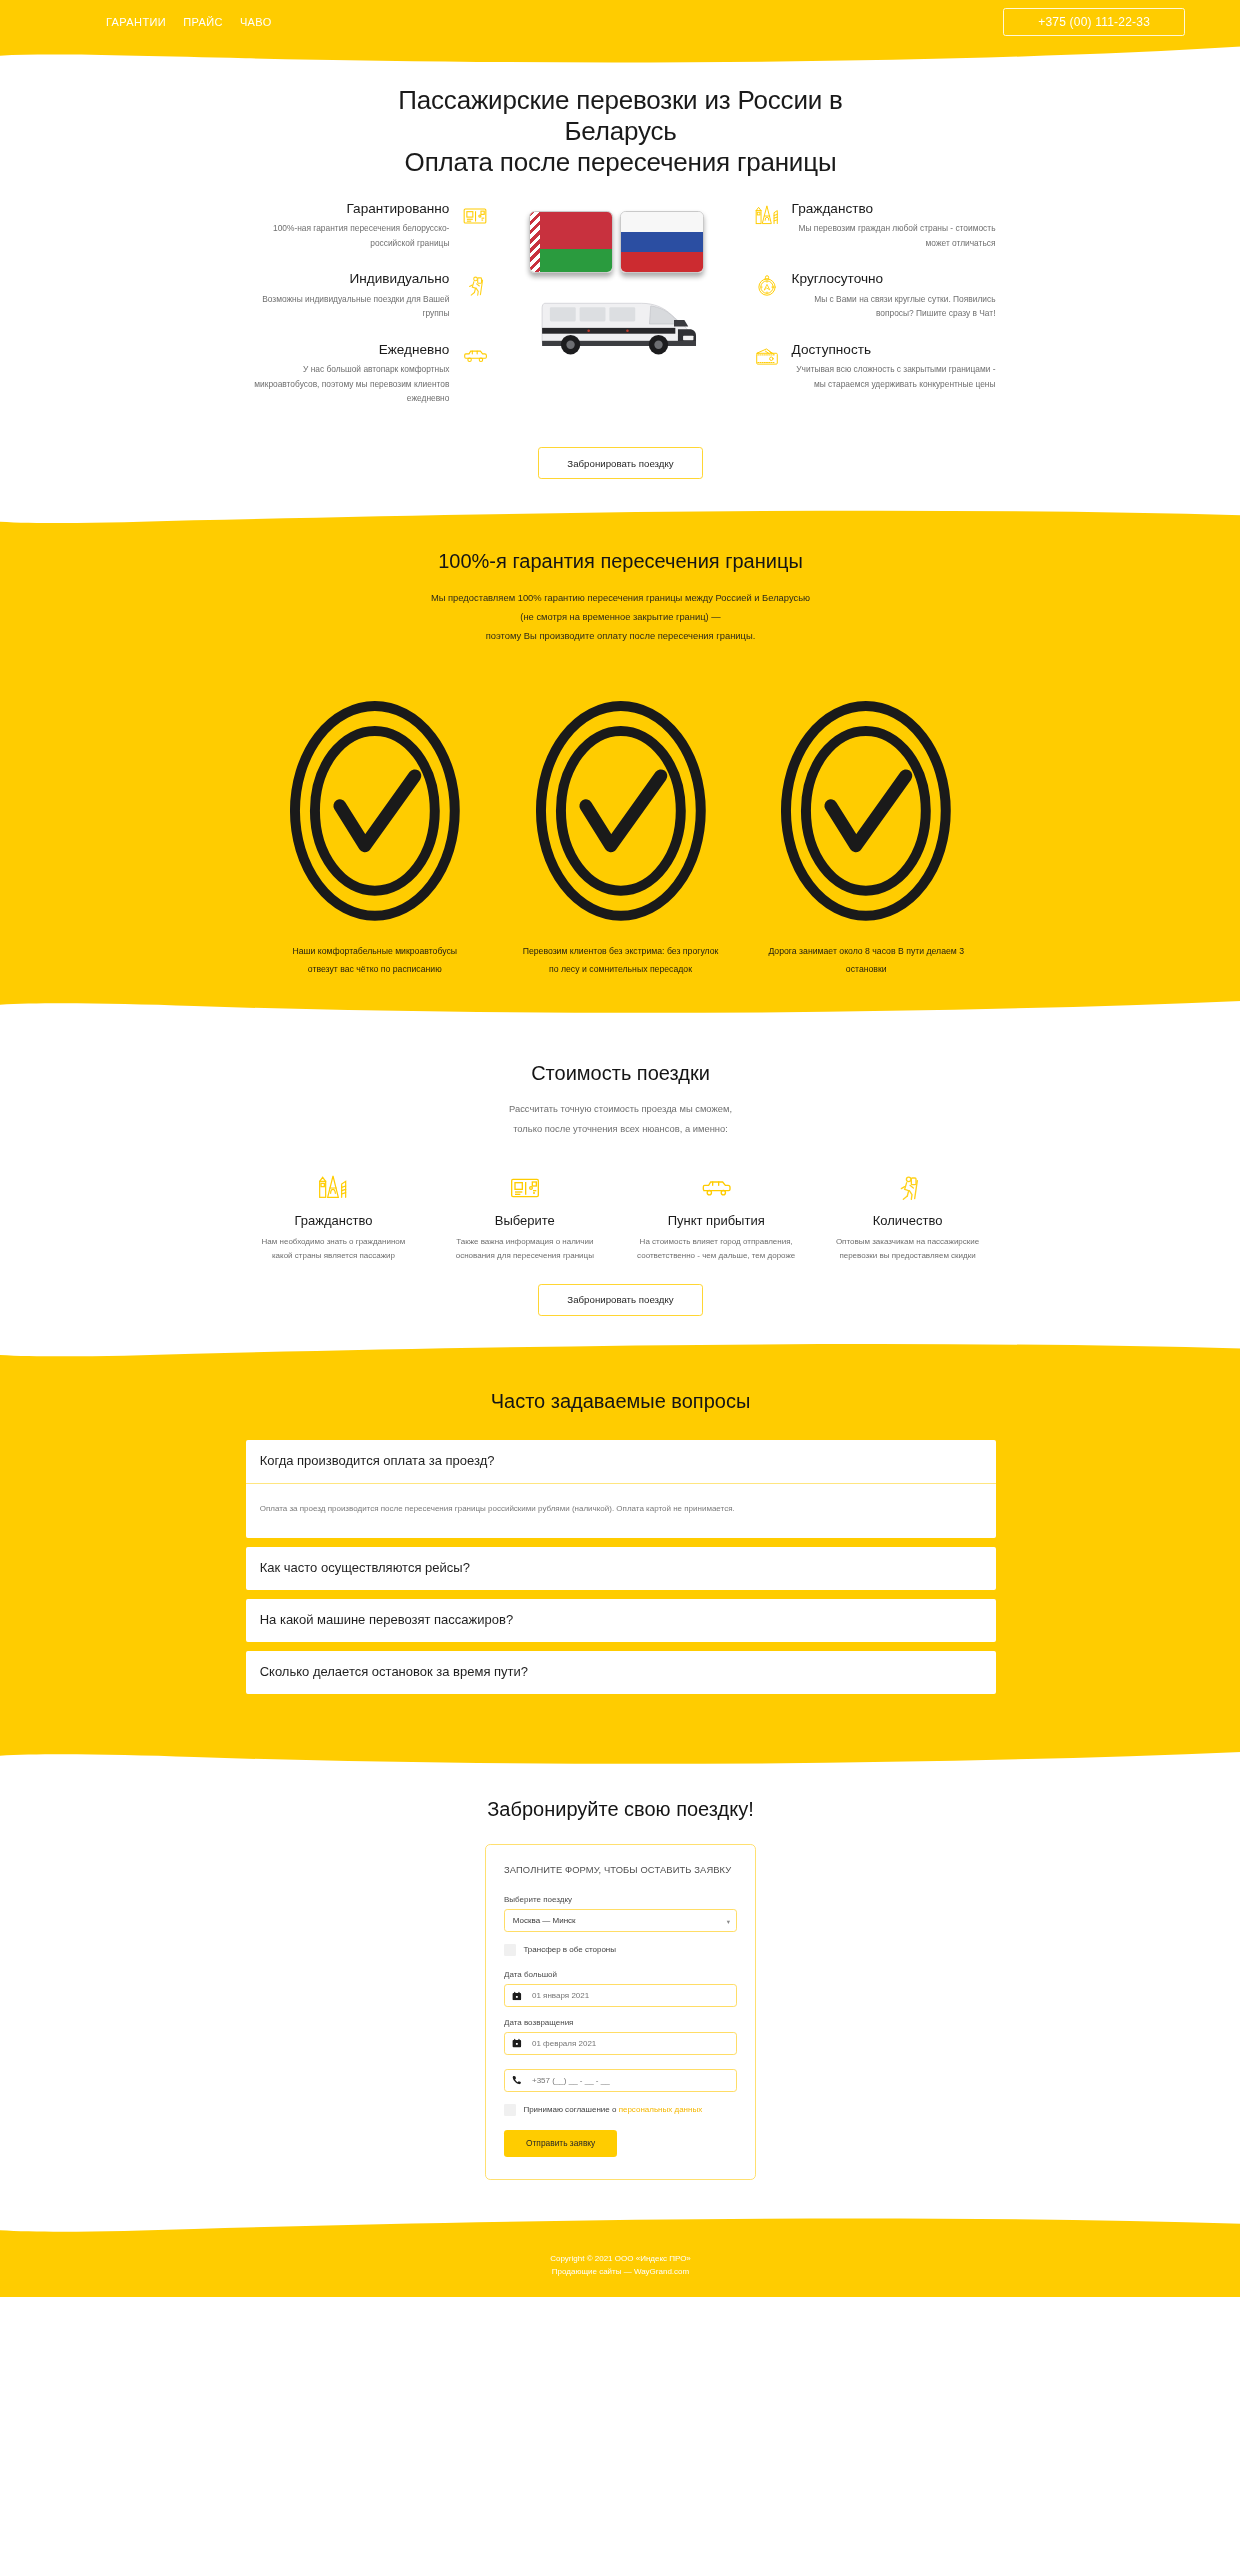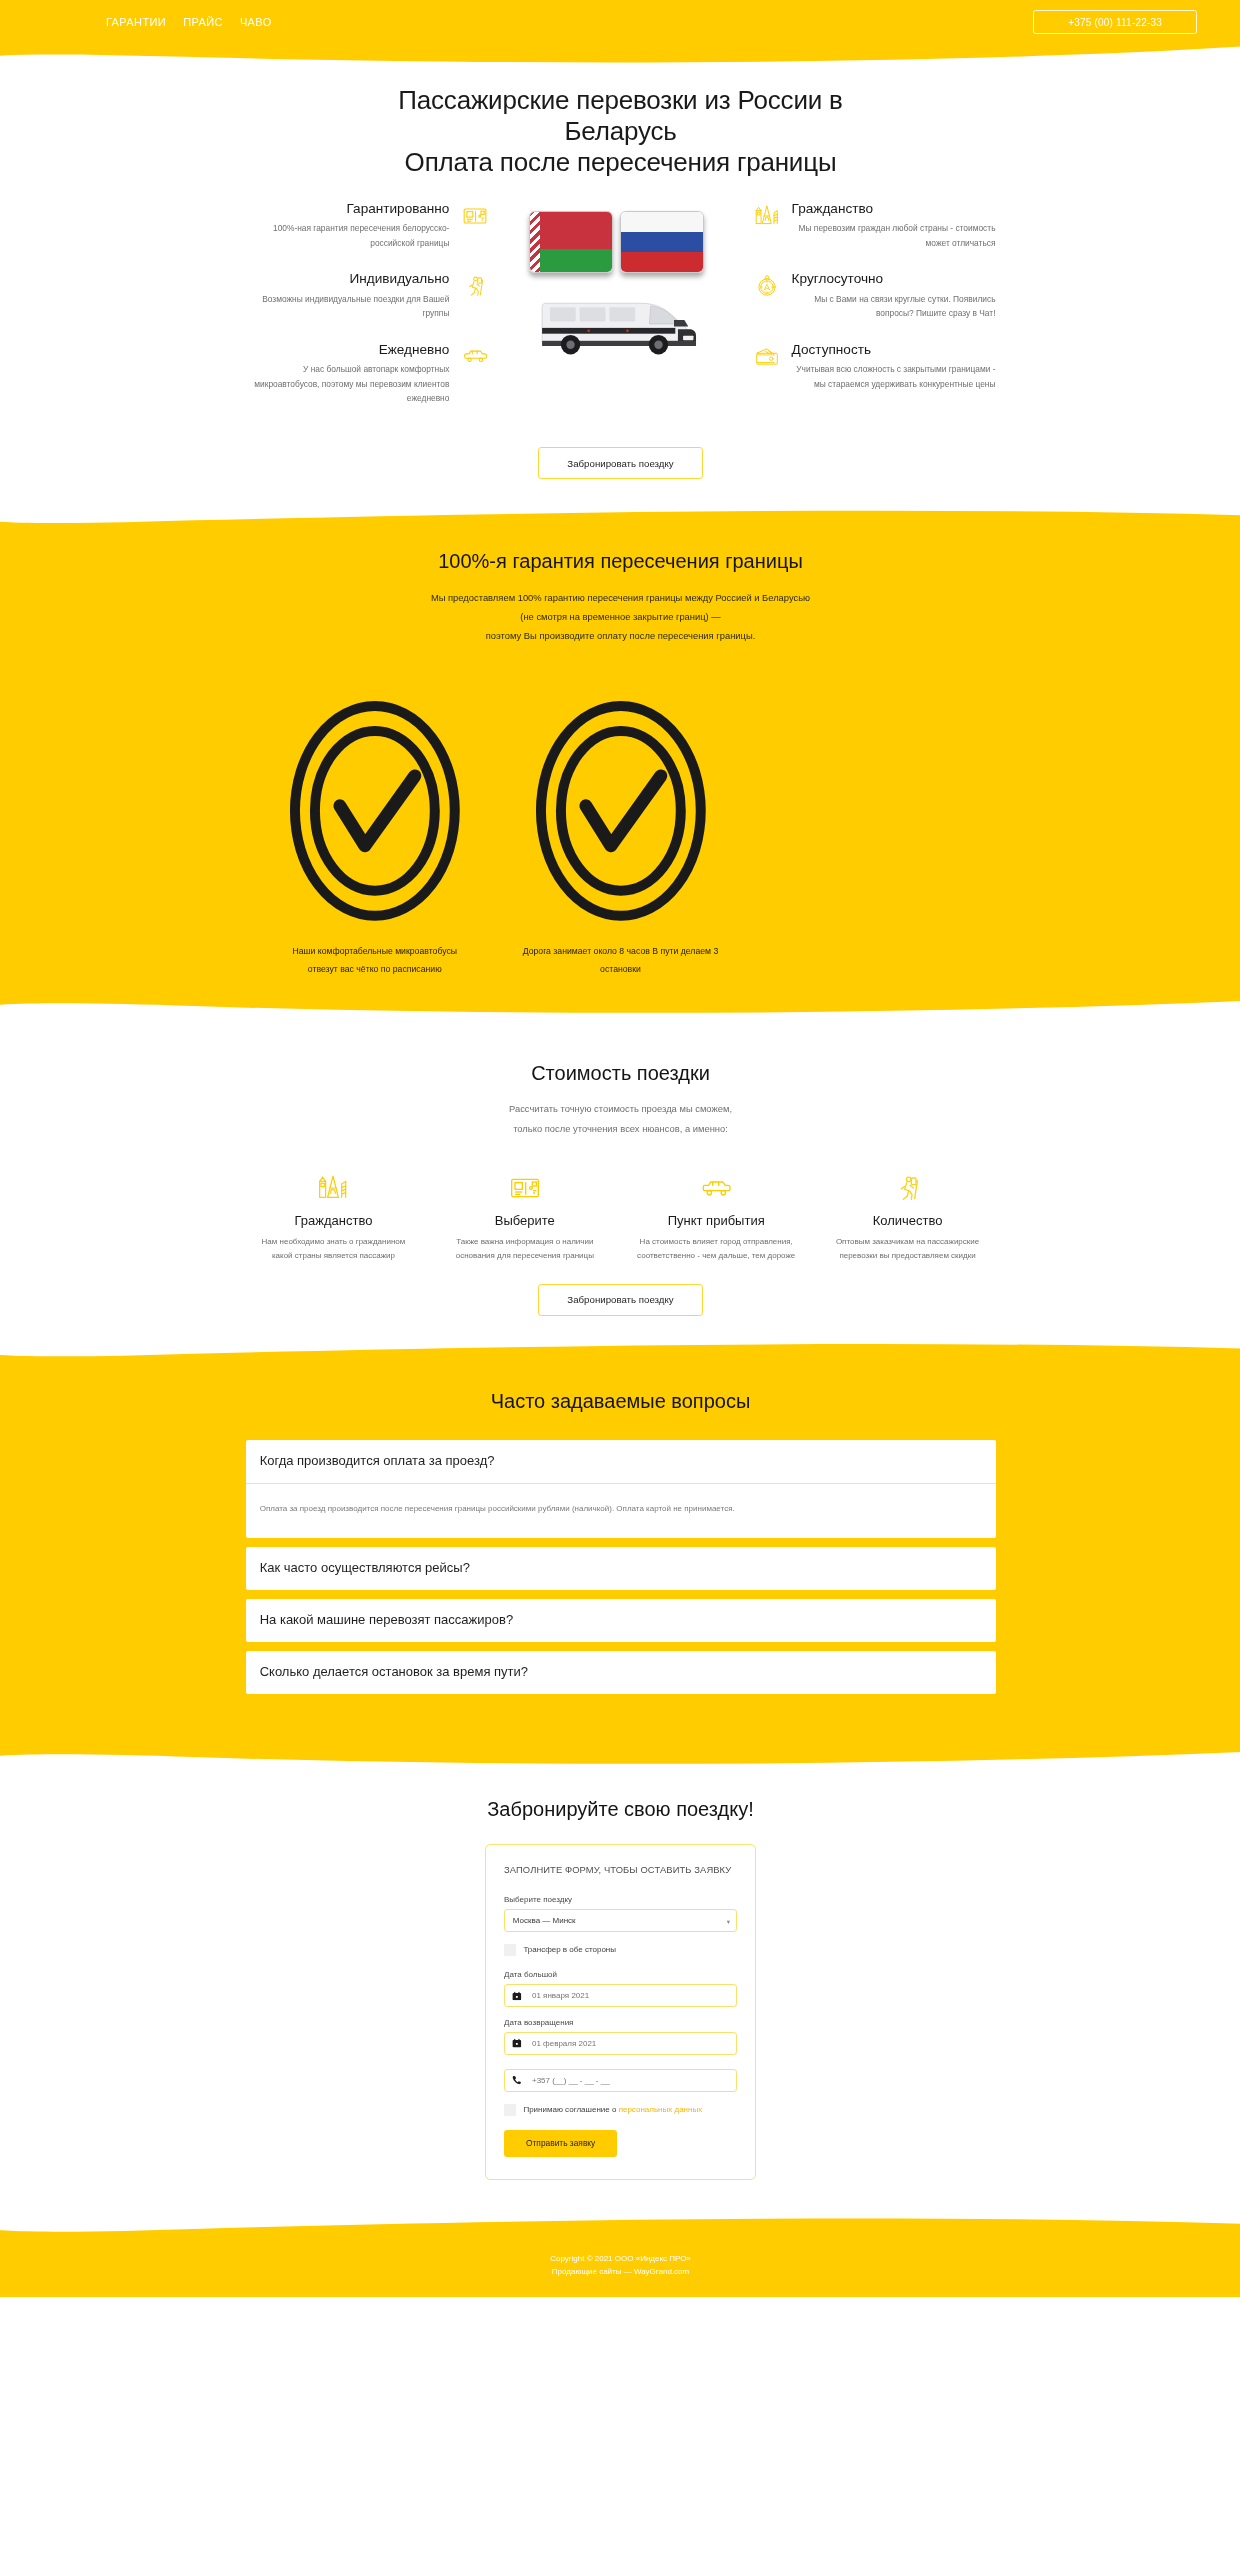--- a/index.html
+++ b/index.html
@@ -27,27 +27,27 @@
     color: #ffffff;
     text-decoration: none;
     font-size: 11px;
     letter-spacing: 0.4px;
     font-weight: 400;
   }
   .phone-btn {
     border: 0.6px solid rgba(255,255,255,.85);
     border-radius: 2.6px;
     color: #fff;
-    font-size: 10px;
+    font-size: 12px;
     padding: 5.8px 34px;
     letter-spacing: 0.2px;
     background: transparent;
     cursor: pointer;
     font-family: inherit;
-    margin-right: 3px;
+    margin-right: 15px;
   }
   
   .wave {
     position: relative;
     height: 22px;
     overflow: hidden;
     line-height: 0;
   }
   .wave svg { display: block; width: 100%; height: 100%; }
 
@@ -497,20 +497,30 @@
         <p>Наши комфортабельные микроавтобусы отвезут вас чётко по расписанию</p>
       </div>
       <div class="it">
         <span class="check-ring">
           <svg viewBox="0 0 44 52" fill="none" stroke="#1a1a1a" stroke-width="2">
             <ellipse cx="22" cy="26" rx="16" ry="21"></ellipse>
             <ellipse cx="22" cy="26" rx="12" ry="16"></ellipse>
             <path d="M15 25 l5 8 l10 -14" stroke-width="2.6" stroke-linecap="round" stroke-linejoin="round"></path>
           </svg>
         </span>
+        <p>Перевозим клиентов без экстрима: без прогулок по лесу и сомнительных пересадок</p>
+      </div>
+      <div class="it">
+        <span class="check-ring">
+          <svg viewBox="0 0 44 52" fill="none" stroke="#1a1a1a" stroke-width="2">
+            <ellipse cx="22" cy="26" rx="16" ry="21"></ellipse>
+            <ellipse cx="22" cy="26" rx="12" ry="16"></ellipse>
+            <path d="M15 25 l5 8 l10 -14" stroke-width="2.6" stroke-linecap="round" stroke-linejoin="round"></path>
+          </svg>
+        </span>
         <p>Дорога занимает около 8 часов В пути делаем 3 остановки</p>
       </div>
     </div>
   </div>
 </section>
 
 <div class="wave" style="background:#ffcc00">
   <svg viewBox="0 0 1920 34" preserveAspectRatio="none">
     <path d="M0,34 L1920,34 L1920,6 C1400,28 800,30 300,14 C180,10 70,8 0,12 Z" fill="#ffffff"></path>
   </svg>

